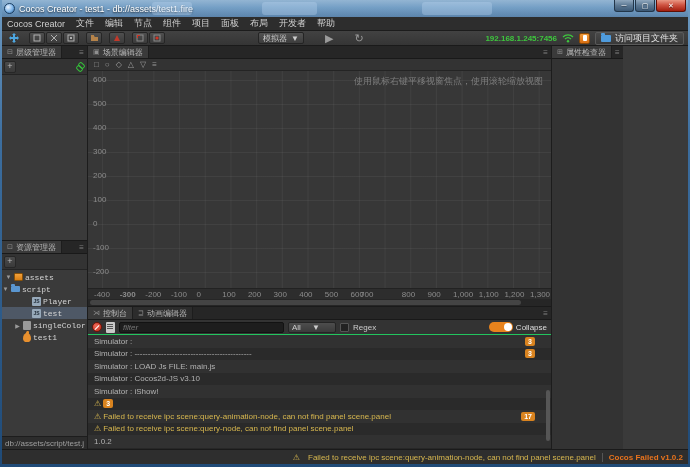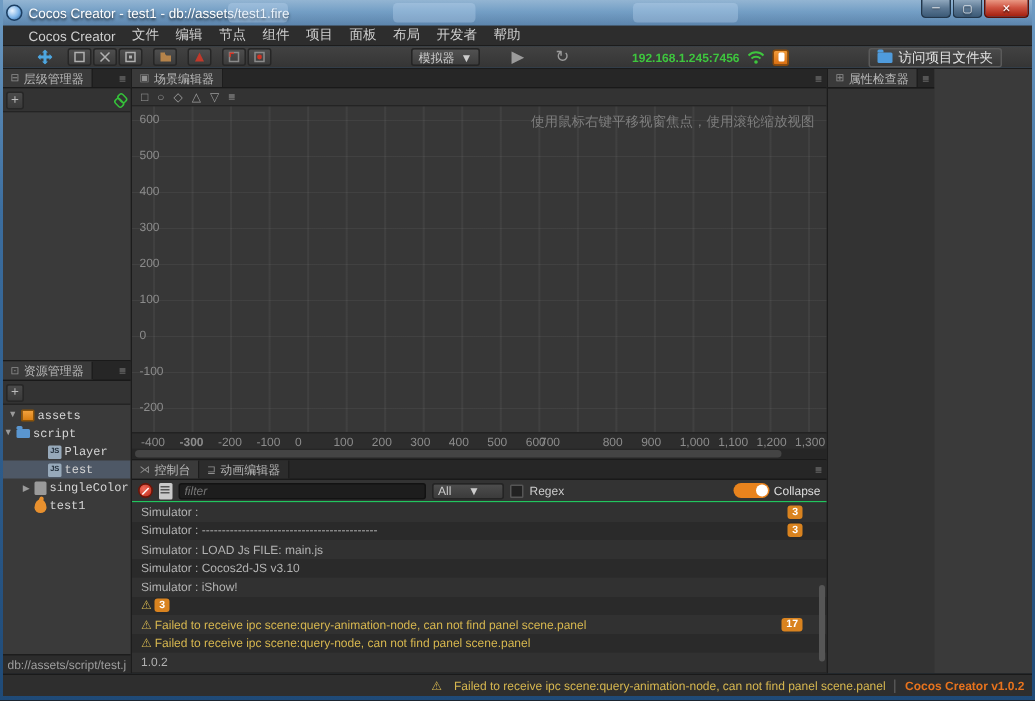--- a/index.html
+++ b/index.html
@@ -10,36 +10,36 @@
     background:linear-gradient(180deg, rgba(255,255,255,.25), rgba(255,255,255,.05) 45%, rgba(0,0,30,.12));
   }
   .titlebar .blob { position:absolute; top:2px; height:13px; border-radius:3px; background:rgba(190,215,240,.35); }
   .app-icon { width:11px; height:11px; border-radius:50%; background:radial-gradient(circle at 35% 35%, #eaf4ff, #7db4e8 55%, #2c5f96); border:1px solid #1c3f63; margin-right:4px; flex:0 0 auto; }
   .title-text { font-size:9px; color:#fff; text-shadow:0 1px 2px rgba(0,0,0,.8); white-space:nowrap; }
   .win-controls { margin-left:auto; display:flex; align-self:flex-start; }
   .win-btn { width:20px; height:12px; font-size:7px; color:#fff; display:flex; align-items:center; justify-content:center;
     background:linear-gradient(180deg,#8fa7bd,#5c7893 50%,#3c5a77); border:1px solid #22364a; border-top:none; border-radius:0 0 3px 3px; margin-left:1px; text-shadow:0 1px 1px rgba(0,0,0,.6);}
   .win-btn.close { width:30px; background:linear-gradient(180deg,#e99884,#cf5442 45%,#a31e0e); border-color:#5e0f05; }
   
-  .menubar { height:14px; background:#2d2d2d; border-bottom:1px solid #1c1c1c; display:flex; align-items:center; padding:0 17px; gap:11px; }
+  .menubar { height:14px; background:#2d2d2d; border-bottom:1px solid #1c1c1c; display:flex; align-items:center; padding:0 5px; gap:11px; }
   .menu-item { font-size:9px; color:#d0d0d0; white-space:nowrap; cursor:default; }
   
-  .toolbar { height:15px; background:linear-gradient(180deg,#424242,#353535); border-bottom:1px solid #1a1a1a; display:flex; align-items:center; padding:0 20px; gap:3px; }
+  .toolbar { height:15px; background:linear-gradient(180deg,#424242,#353535); border-bottom:1px solid #1a1a1a; display:flex; align-items:center; padding:0 4px; gap:3px; }
   .tool-btn { height:12px; min-width:16px; display:flex; align-items:center; justify-content:center; background:linear-gradient(180deg,#4f4f4f,#3b3b3b); border:1px solid #262626; border-radius:2px; }
   .tool-btn.flat { background:transparent; border-color:transparent; }
   .btn-group { display:flex; gap:1px; margin-left:4px; }
   .sim-dropdown { margin-left:90px; height:12px; background:linear-gradient(180deg,#525252,#3d3d3d); border:1px solid #242424; border-radius:2px; display:flex; align-items:center; padding:0 4px; gap:4px; }
   .sim-dropdown span { font-size:8px; color:#ccc; }
   .caret { font-size:5px; color:#999; }
   .play-btn, .refresh-btn { color:#9b9b9b; font-size:11px; line-height:10px; margin-left:18px; background:none; border:none; }
   .tb-right { margin-left:auto; display:flex; align-items:center; gap:5px; }
   .ip-text { font-size:8px; font-weight:bold; color:#3ec63e; }
   .orange-chip { width:11px; height:11px; border-radius:2px; background:linear-gradient(180deg,#f09a3a,#d96f12); border:1px solid #8a4a08; display:flex; align-items:center; justify-content:center; }
   .orange-chip i { width:4px; height:6px; background:#fff; border-radius:1px; }
-  .folder-btn { height:13px; display:flex; align-items:center; gap:4px; background:linear-gradient(180deg,#4a4a4a,#383838); border:1px solid #5a5a5a; border-radius:2px; padding:0 5px;margin-left:48px; }
+  .folder-btn { height:13px; display:flex; align-items:center; gap:4px; background:linear-gradient(180deg,#4a4a4a,#383838); border:1px solid #5a5a5a; border-radius:2px; padding:0 5px; }
   .folder-btn span { font-size:9px; color:#e2e2e2; }
   .blue-folder { width:10px; height:7px; background:#4f9bdc; border-radius:1px; position:relative; }
   .blue-folder:before { content:""; position:absolute; top:-2px; left:0; width:4px; height:2px; background:#4f9bdc; border-radius:1px 1px 0 0; }
   
   .main { flex:1; display:flex; min-height:0; background:#333; }
   .col-left { width:86px; display:flex; flex-direction:column; border-right:1px solid #1c1c1c; }
   .col-mid { flex:1; display:flex; flex-direction:column; min-width:0; border-right:1px solid #1c1c1c; }
   .col-right { width:136px; display:flex; flex-direction:row; }
   .panel-header { height:13px; background:#262626; border-bottom:1px solid #191919; display:flex; align-items:stretch; flex:0 0 auto; }
   .panel-tab { background:#3a3a3a; padding:0 5px; display:flex; align-items:center; gap:3px; border-right:1px solid #1d1d1d; }
@@ -430,16 +430,16 @@
         <span class="hamburger">≡</span>
       </div>
       <div class="panel-body"></div>
     </div>
   </div>
 
   <div class="statusbar">
     <span class="warn-ic">⚠</span>
     <span class="status-warn">Failed to receive ipc scene:query-animation-node, can not find panel scene.panel</span>
     <span class="status-divider"></span>
-    <span class="status-version">Cocos Creator v1.0.2</span>
+    <span class="status-version">Cocos Failed v1.0.2</span>
   </div>
 
 </div>
 
 </body></html>

